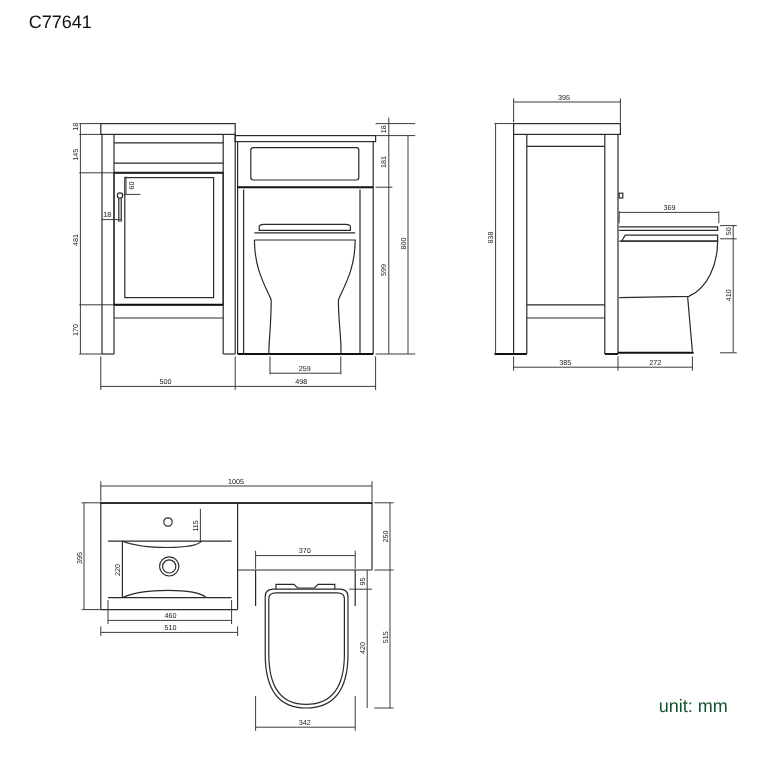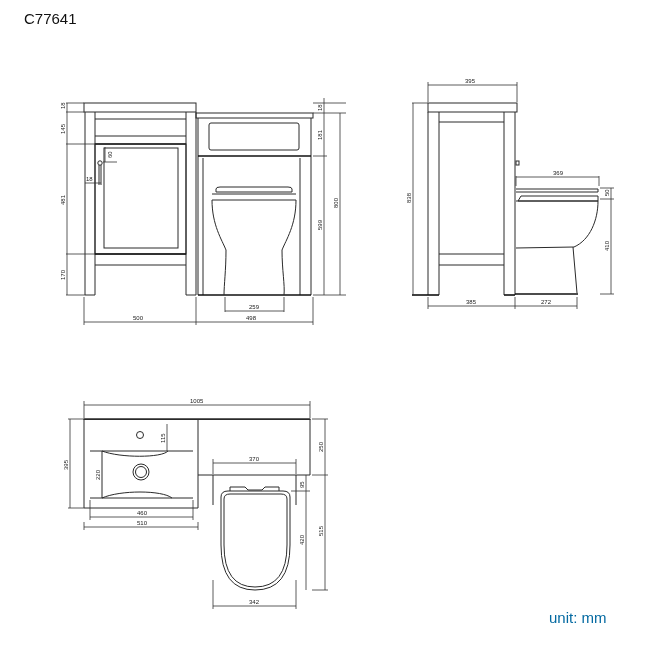--- a/index.html
+++ b/index.html
@@ -1,18 +1,18 @@
 <!DOCTYPE html>
 <html><head>
 <meta charset="utf-8">
 <style>
   html, body { margin: 0; padding: 0; background: #ffffff; }
   body { width: 650px; height: 650px; position: relative; overflow: hidden; font-family: "Liberation Sans", sans-serif; }
   .title { position: absolute; left: 24px; top: 10px; font-size: 15px; color: #111; text-align: center; }
-  .unit { position: absolute; left: 549px; top: 609px; font-size: 15px; color: #0369a1; }
+  .unit { position: absolute; left: 549px; top: 580px; font-size: 15px; color: #14532d; }
   svg { position: absolute; left: 0; top: 0; }
   .ln { stroke: #2a2a2a; stroke-width: 1; fill: none; }
   .lnb { stroke: #111; stroke-width: 1.6; fill: none; }
   .dim { stroke: #333; stroke-width: 0.8; fill: none; }
   .dt { font-family: "Liberation Sans", sans-serif; font-size: 6px; fill: #222; }
 </style>
 </head>
 <body>
 
 <div class="title">C77641</div>

